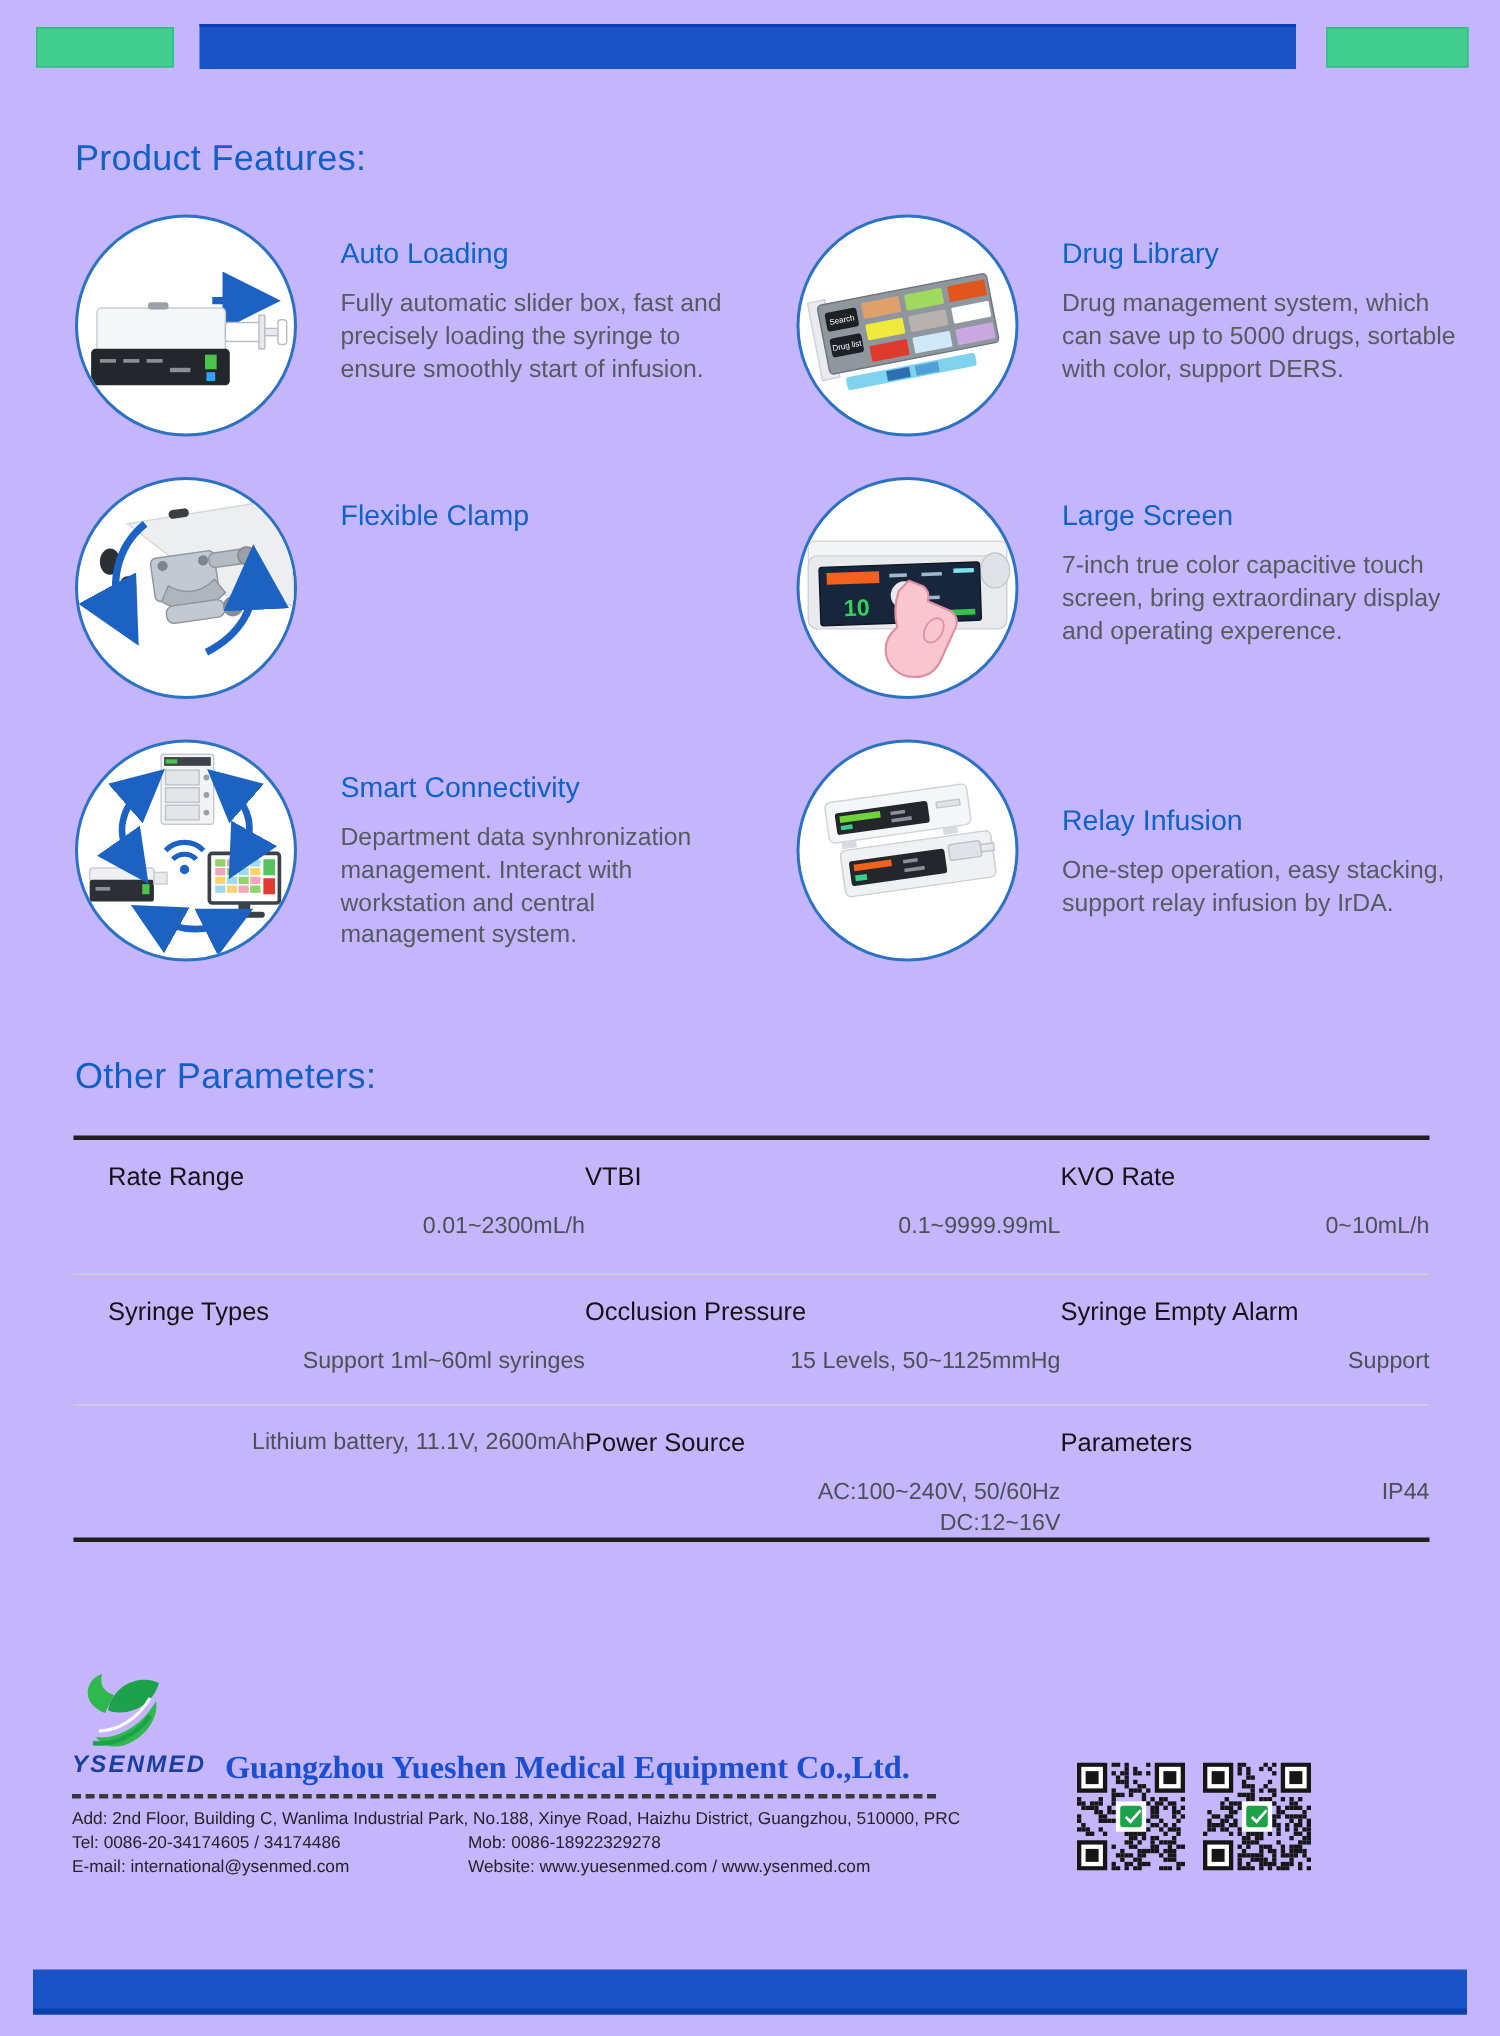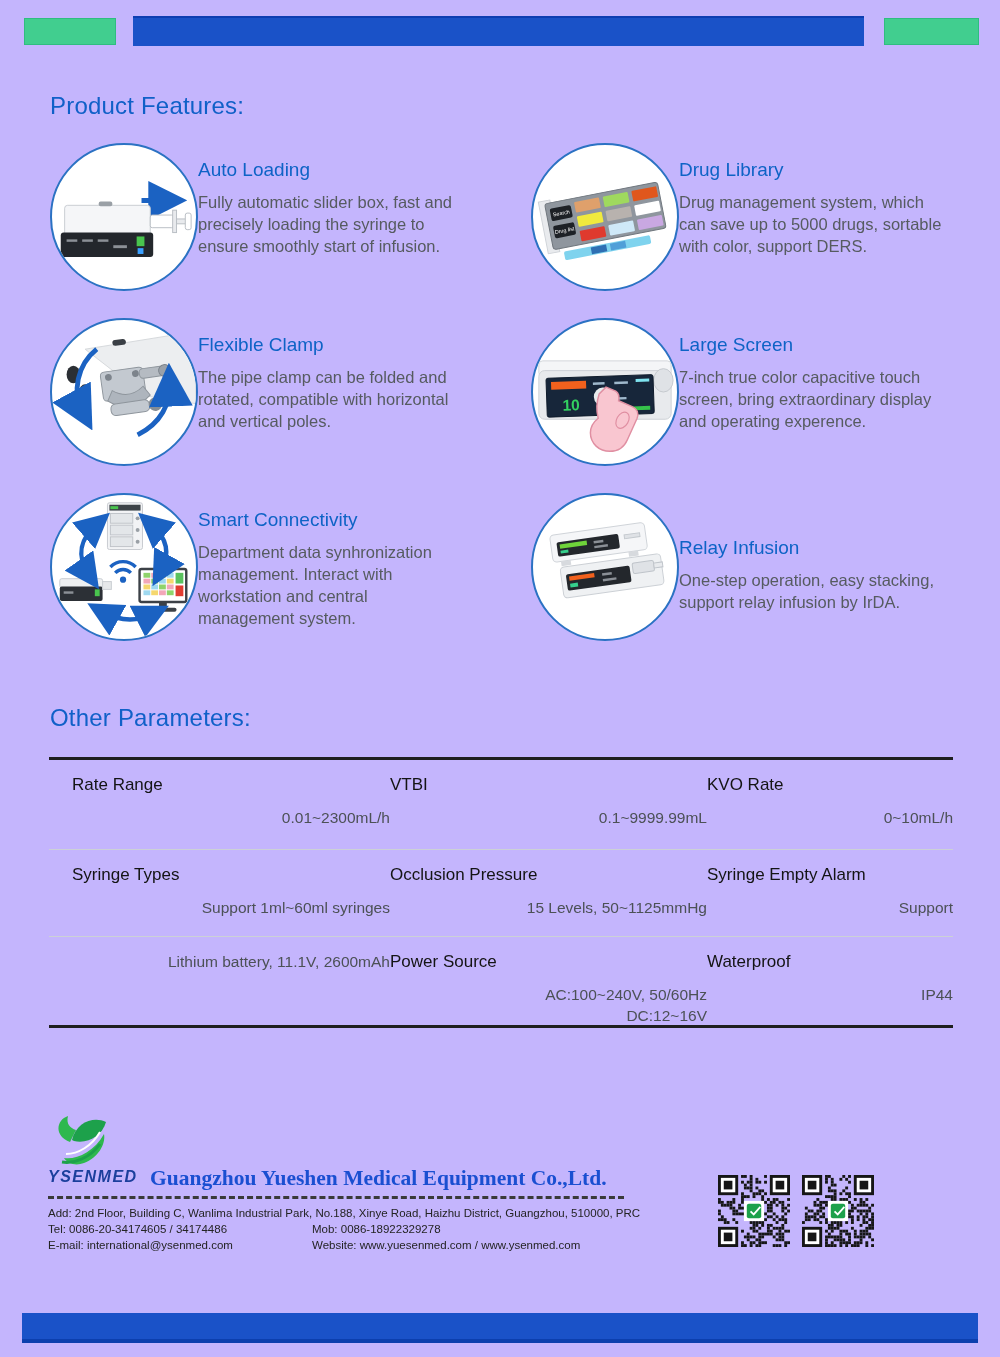--- a/index.html
+++ b/index.html
@@ -19,27 +19,27 @@
     position:absolute;left:50px;margin:0;font-size:24px;font-weight:400;
     color:var(--heading-blue,#1060c8);letter-spacing:0.2px;
   }
   .h-features{top:92px;}
   .h-params{top:704px;}
 
   
   .feature{position:absolute;display:flex;align-items:flex-start;}
   .f0{left:50px; top:143px;} .f1{left:531px;top:143px;}
   .f2{left:50px; top:318px;} .f3{left:531px;top:318px;}
-  .f4{left:50px; top:493px;} .f5{left:531px;top:493px;align-items:center;}
+  .f4{left:50px; top:493px;align-items:center;} .f5{left:531px;top:493px;align-items:center;}
   .feature-circle{
     flex:0 0 auto;width:148px;height:148px;border-radius:50%;
     border:2px solid var(--circle-border-blue,#2b72c3);background:#fff;overflow:hidden;box-sizing:border-box;
   }
   .feature-circle svg{display:block;width:100%;height:100%;}
-  .feature-text{width:268px;padding-top:16px;}
+  .feature-text{margin-left:29px;width:268px;padding-top:16px;}
   .feature-title{margin:0 0 11px 0;font-size:19px;font-weight:400;color:var(--feature-title-blue,#0e63c6);}
   .feature-desc{margin:0;font-size:16.5px;line-height:1.33;color:var(--body-gray,#565b60);}
 
   
   .params-table{
     position:absolute;left:49px;top:757px;width:904px;box-sizing:border-box;
     border-top:3px solid #1f1f1f;border-bottom:3px solid #1f1f1f;
   }
   .p-row{display:grid;grid-template-columns:318px 317px 1fr;padding:15px 0 0 23px;box-sizing:border-box;}
   .p-row + .p-row{border-top:1px solid #ccd1d6;}
@@ -158,21 +158,20 @@
           <circle cx="104" cy="90" r="7" fill="#868d95"></circle>
           <circle cx="60" cy="56" r="3.5" fill="#7d848c"></circle>
           <circle cx="88" cy="56" r="3.5" fill="#7d848c"></circle>
         </g>
         <path d="M46 30 C 26 46 20 74 32 96" stroke="#1b62c2" stroke-width="5" fill="none" marker-end="url(#ah2)"></path>
         <path d="M88 118 C 112 106 122 86 121 64" stroke="#1b62c2" stroke-width="5" fill="none" marker-end="url(#ah2)"></path>
       </svg>
     </div>
     <div class="feature-text">
       <h3 class="feature-title">Flexible Clamp</h3>
-      <p class="feature-desc">The pipe clamp can be folded and rotated, compatible with horizontal and vertical poles.</p>
     </div>
   </div>
 
   <div class="feature f3">
     <div class="feature-circle">
       <svg viewBox="0 0 148 148">
         <rect x="6" y="42" width="136" height="16" rx="4" fill="#f4f5f7" stroke="#d4d7db"></rect>
         <rect x="6" y="52" width="136" height="50" rx="6" fill="#e8eaed" stroke="#cdd1d6"></rect>
         <ellipse cx="134" cy="62" rx="10" ry="12" fill="#dfe2e6" stroke="#c4c9ce"></ellipse>
         <rect x="14" y="58" width="110" height="40" rx="2" fill="#17263a" stroke="#0e1a2a" transform="rotate(-2 69 78)"></rect>
@@ -331,21 +330,21 @@
     <div class="p-row p-r3">
       <div class="p-cell">
         <div class="p-value">Lithium battery, 11.1V, 2600mAh</div>
       </div>
       <div class="p-cell">
         <div class="p-label">Power Source</div>
         <div class="p-value">AC:100~240V, 50/60Hz
 DC:12~16V</div>
       </div>
       <div class="p-cell">
-        <div class="p-label">Waterproof</div>
+        <div class="p-label">Parameters</div>
         <div class="p-value">IP44</div>
       </div>
     </div>
   </div>
 
   <div class="logo-leaf">
     <svg width="62" height="54" viewBox="0 0 62 54">
       <path d="M20 28 C 4 22 6 6 18 2 C 16 10 20 14 26 16 C 24 20 22 24 20 28 Z" fill="#2eb84e"></path>
       <path d="M22 26 C 26 8 44 2 56 8 C 52 22 38 30 24 27 Z" fill="#1da14b"></path>
       <path d="M14 44 C 26 46 44 38 54 20 C 56 30 48 44 34 49 C 26 52 18 50 14 44 Z" fill="#2eb84e"></path>

